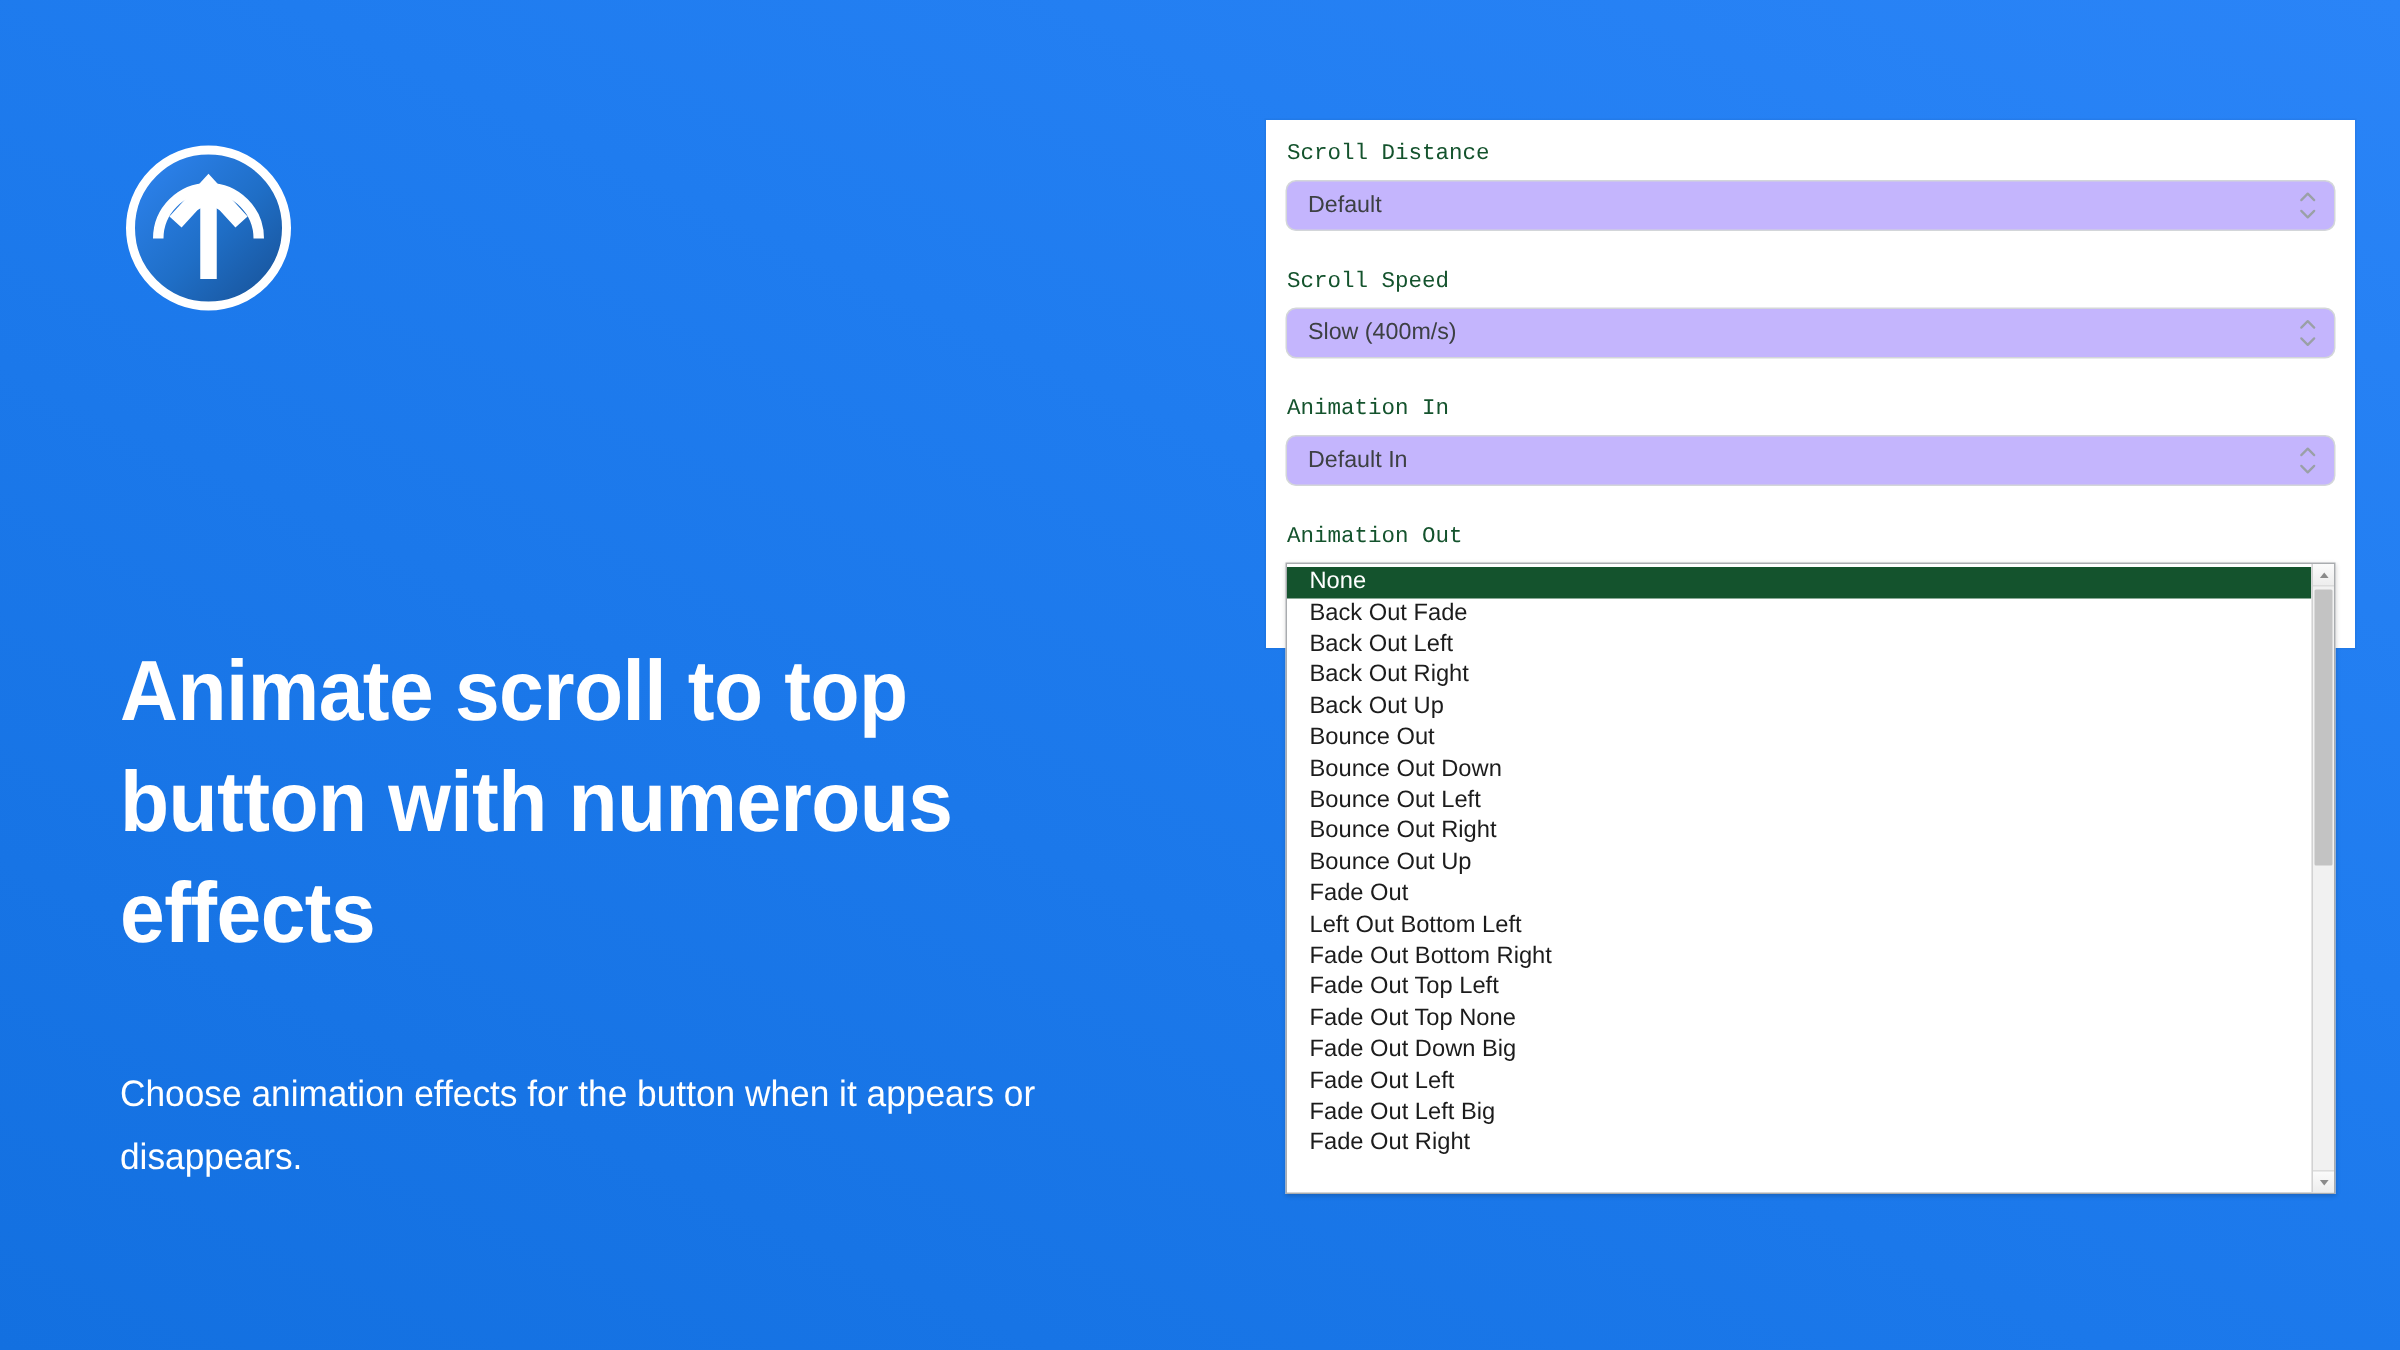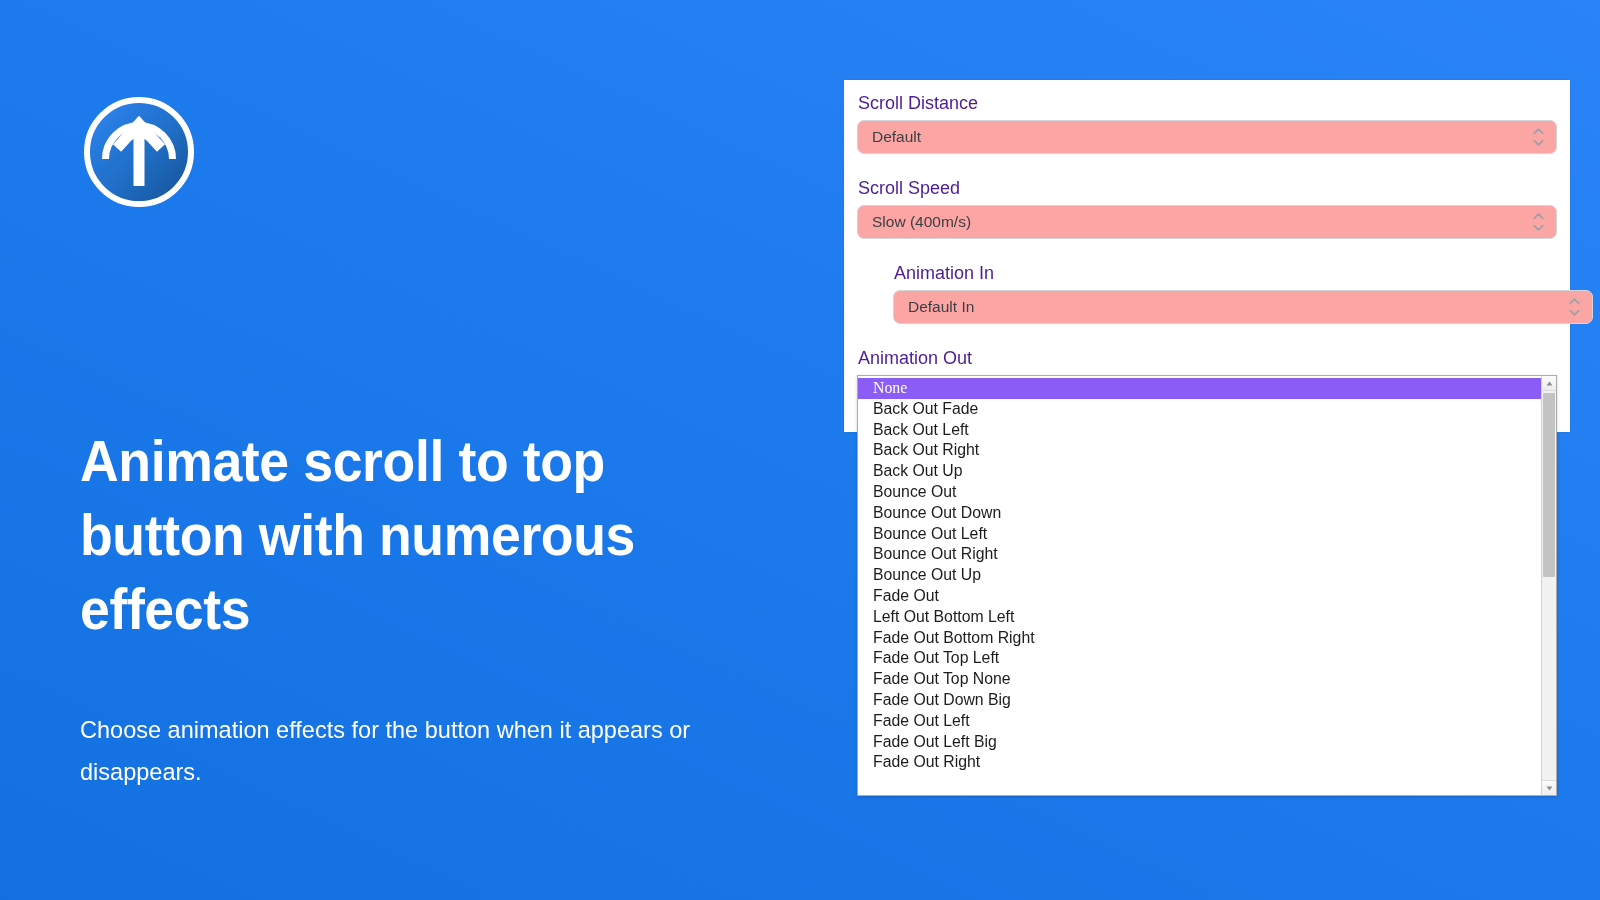--- a/index.html
+++ b/index.html
@@ -81,38 +81,39 @@
     top: 80px;
     width: 726px;
     height: 352px;
     background: #ffffff;
     box-shadow: 0 0 0 1px rgba(0,0,0,0.04);
   }
 
   .field-group { position: absolute; left: 13px; width: 700px; }
   .field-group.g1 { top: 13px; }
   .field-group.g2 { top: 98px; }
-  .field-group.g3 { top: 183px; margin-left: 36px; }
+  .field-group.g3 { top: 183px; }
   .field-group.g4 { top: 268px; }
 
   .field-label {
-    font-size: 18px;
-    color: #4c1d95;
+    font-size: 15px;
+    color: #14532d;
     line-height: 20px;
     padding-left: 1px;
     margin-bottom: 7px;
     white-space: nowrap;
+    font-family: Liberation Mono, monospace;
   }
 
   .select-box {
     position: relative;
     height: 34px;
     border: 1px solid #d3d6d9;
     border-radius: 7px;
-    background: #fca5a5;
+    background: #c4b5fd;
     display: flex;
     align-items: flex-end;
   }
 
   .select-value {
     font-size: 15.5px;
     color: #3d4043;
     padding-left: 14px;
     line-height: 32px;
     white-space: nowrap;
@@ -156,23 +157,22 @@
   .option {
     height: 20.8px;
     line-height: 20.8px;
     font-size: 15.8px;
     color: #1c1c1c;
     padding-left: 15px;
     white-space: nowrap;
     overflow: hidden;
   }
   .option.selected {
-    background: #8b5cf6;
+    background: #14532d;
     color: #ffffff;
-    font-family: Liberation Serif, serif;
   }
 
   
   #scrollbar {
     flex: 0 0 15px;
     width: 15px;
     background: #f1f1f1;
     border-left: 1px solid #d2d2d2;
     position: relative;
   }

